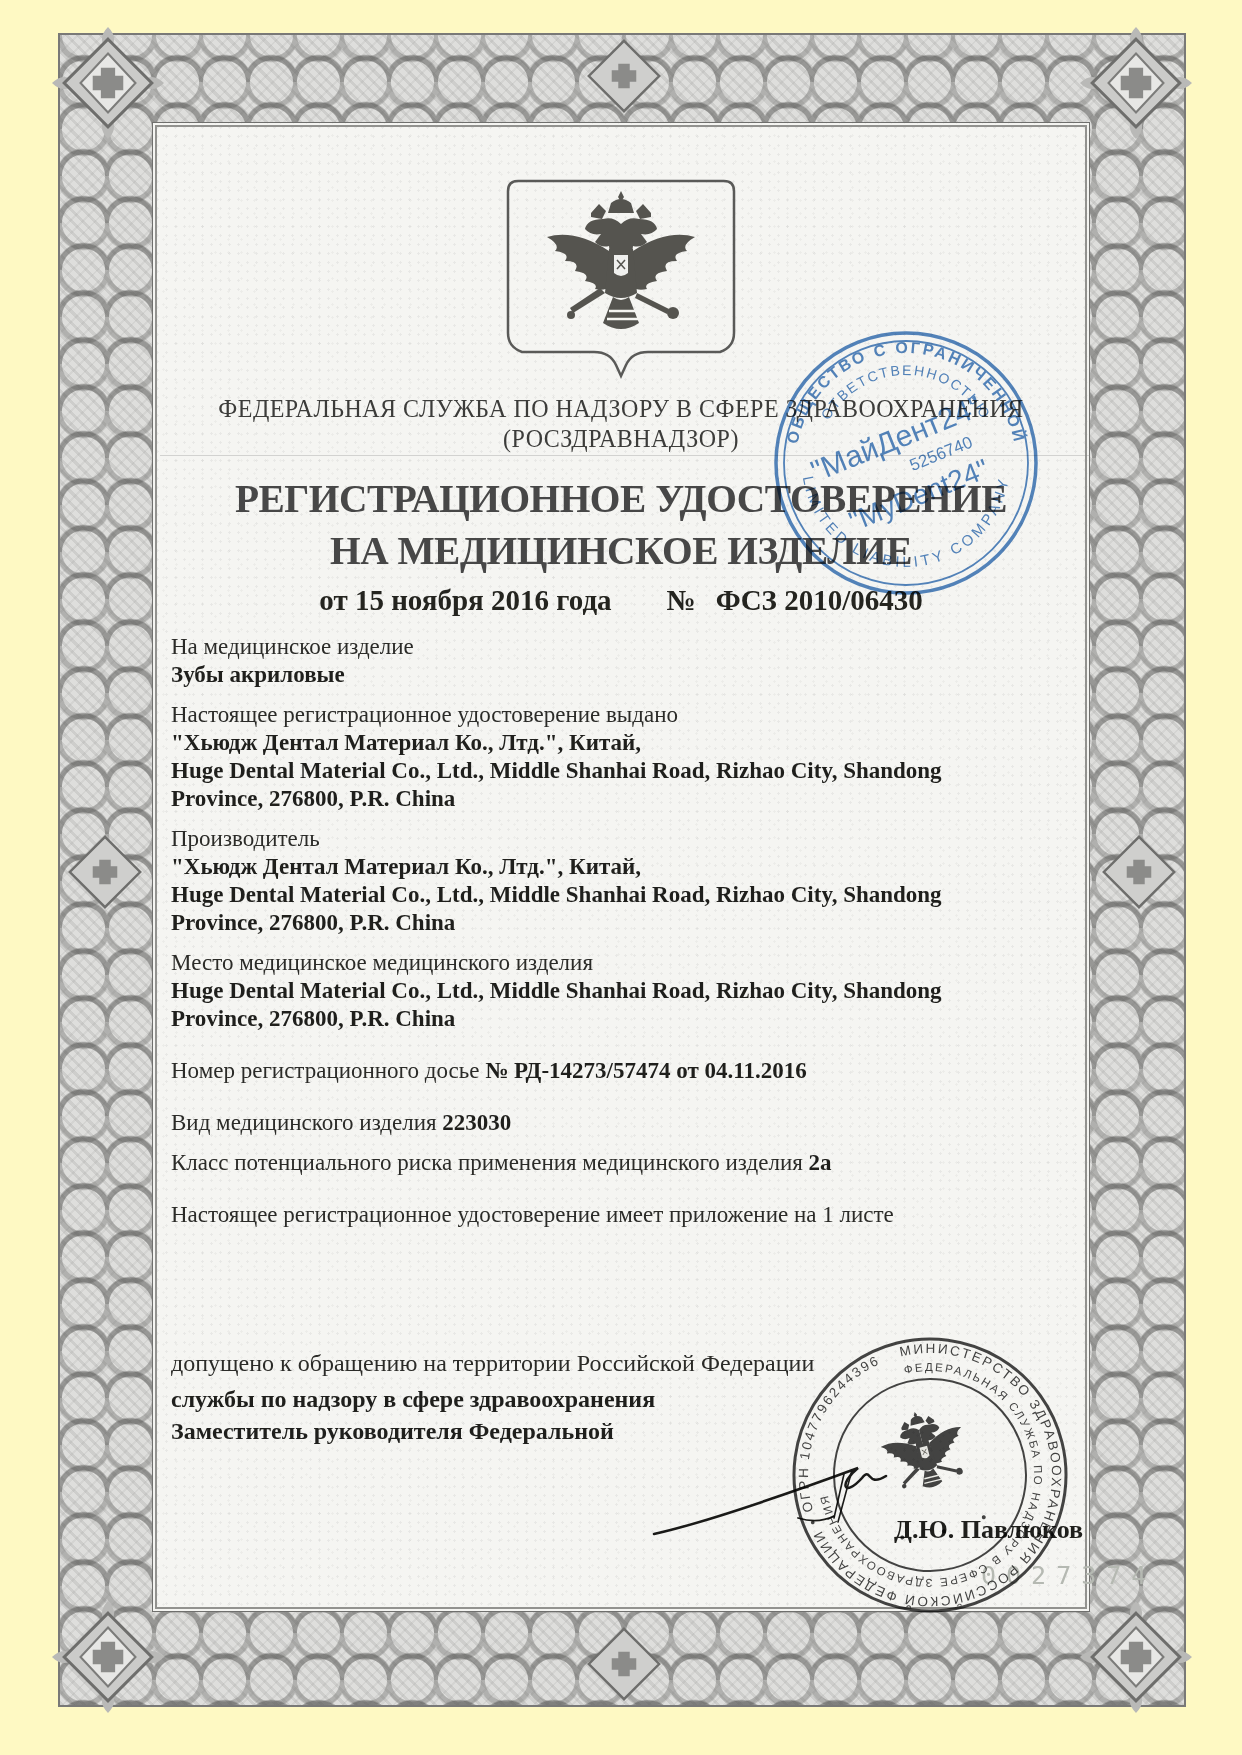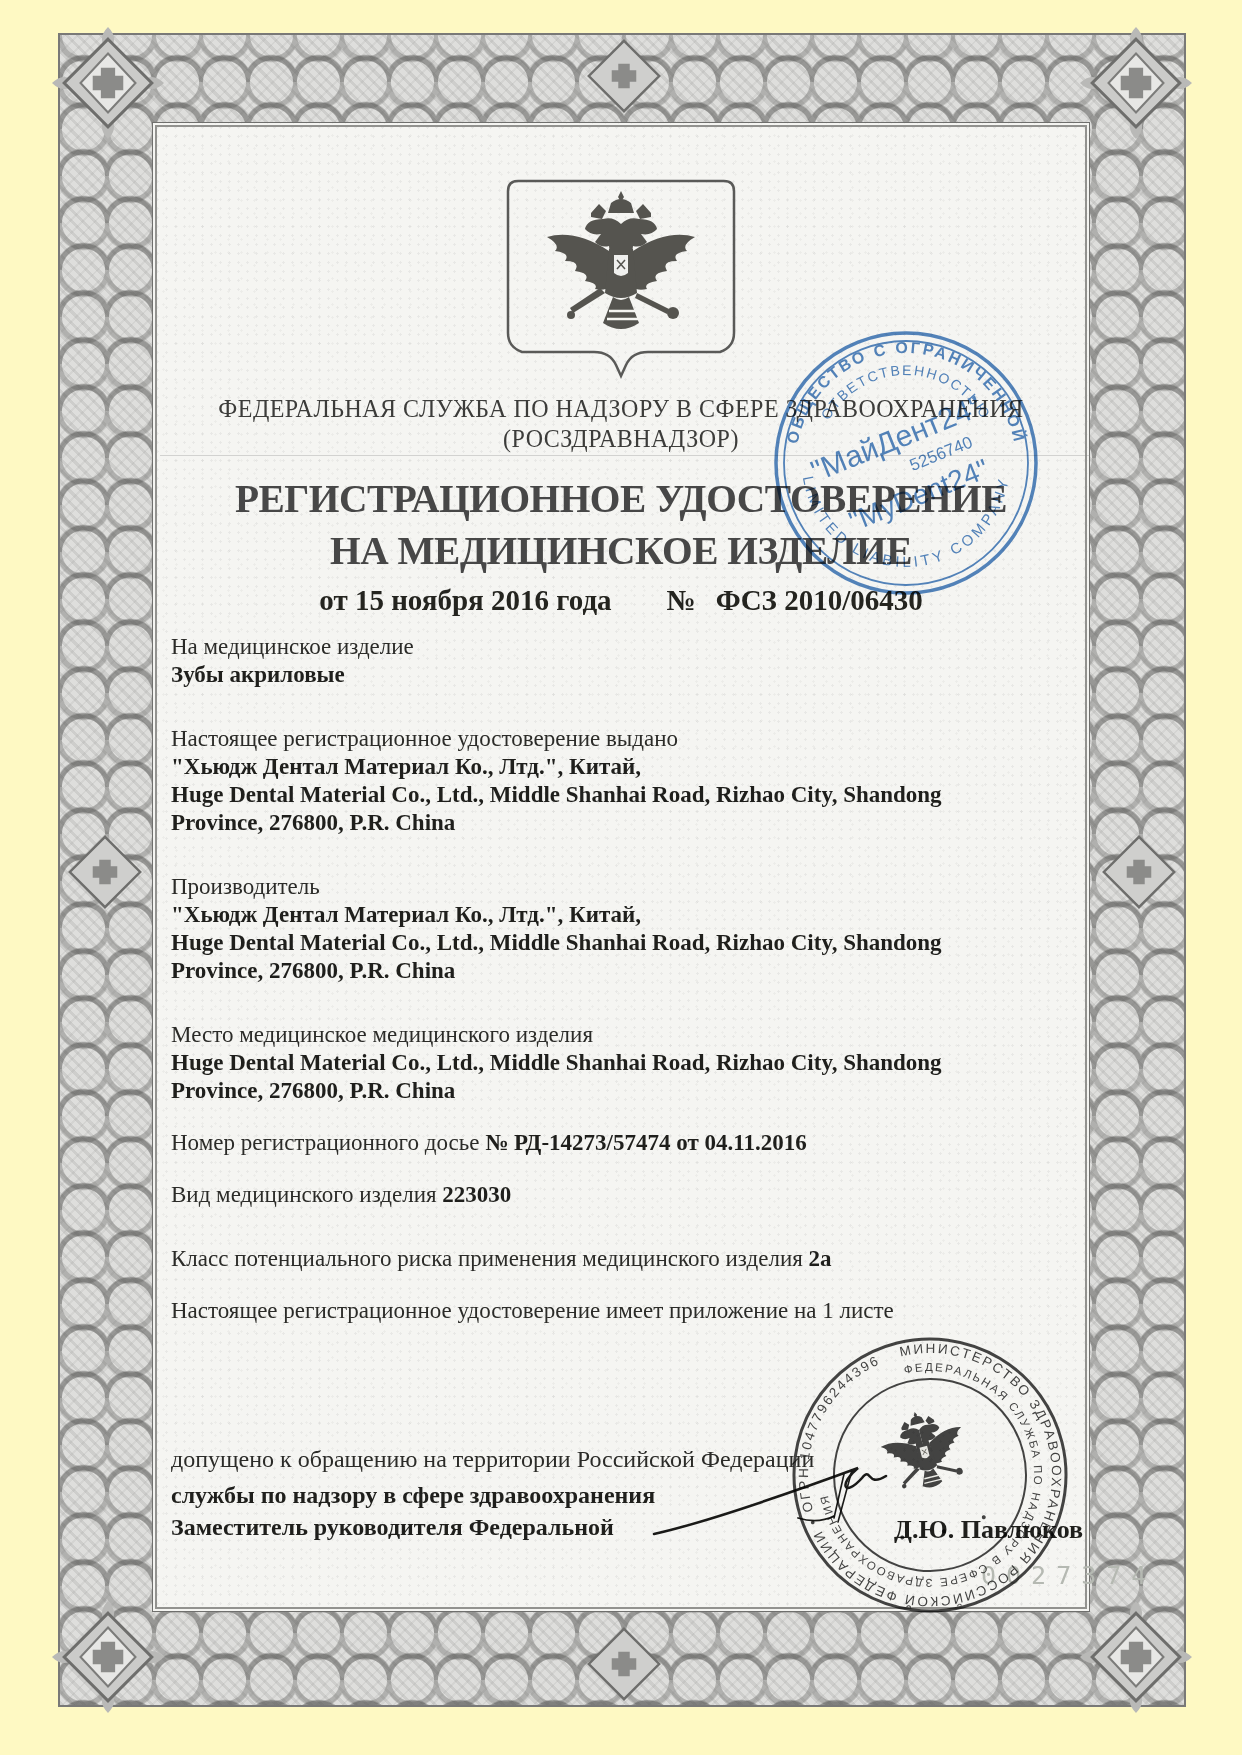--- a/index.html
+++ b/index.html
@@ -39,21 +39,21 @@
   }
   .emblem{display:block;margin:50px auto 0 auto;}
   .agency{margin-top:6px;text-align:center;color:#3c3c3a;
     font-size:25px;line-height:30px;letter-spacing:.5px;transform:scaleX(.96);}
   .doc-title{margin-top:18px;text-align:center;color:#474747;font-weight:bold;
     font-size:41px;line-height:52px;letter-spacing:-.5px;transform:scaleX(.96);}
   .date-row{margin-top:8px;display:flex;justify-content:center;align-items:flex-start;gap:55px;
     font-size:29px;font-weight:bold;color:#24241f;}
   .num-group{display:flex;gap:20px;}
   .body-col{margin-top:8px;font-size:23px;line-height:28px;color:#2b2b28;}
-  .blk{margin-top:36px;}
+  .blk{margin-top:12px;}
   .blk.first{margin-top:16px;}
   .blk.gap24{margin-top:24px;}
   .b{font-weight:bold;color:#1f1f1c;}
   .order{margin-top:118px;font-size:24px;line-height:32px;color:#2b2b28;}
   .signer{margin-top:4px;font-size:24px;line-height:32px;font-weight:bold;color:#1f1f1c;}
   .signer-name{position:absolute;left:741px;top:1392px;font-size:26px;font-weight:bold;color:#1f1f1c;z-index:2;text-align:center;}
   .serial{position:absolute;left:828px;top:1438px;z-index:1;
     font-family:"DejaVu Sans Mono", monospace;font-size:25px;letter-spacing:10px;color:#b5b9b2;}
   .scan-line{position:absolute;left:160px;top:455px;width:930px;height:1px;background:rgba(130,130,128,.30);}
   

